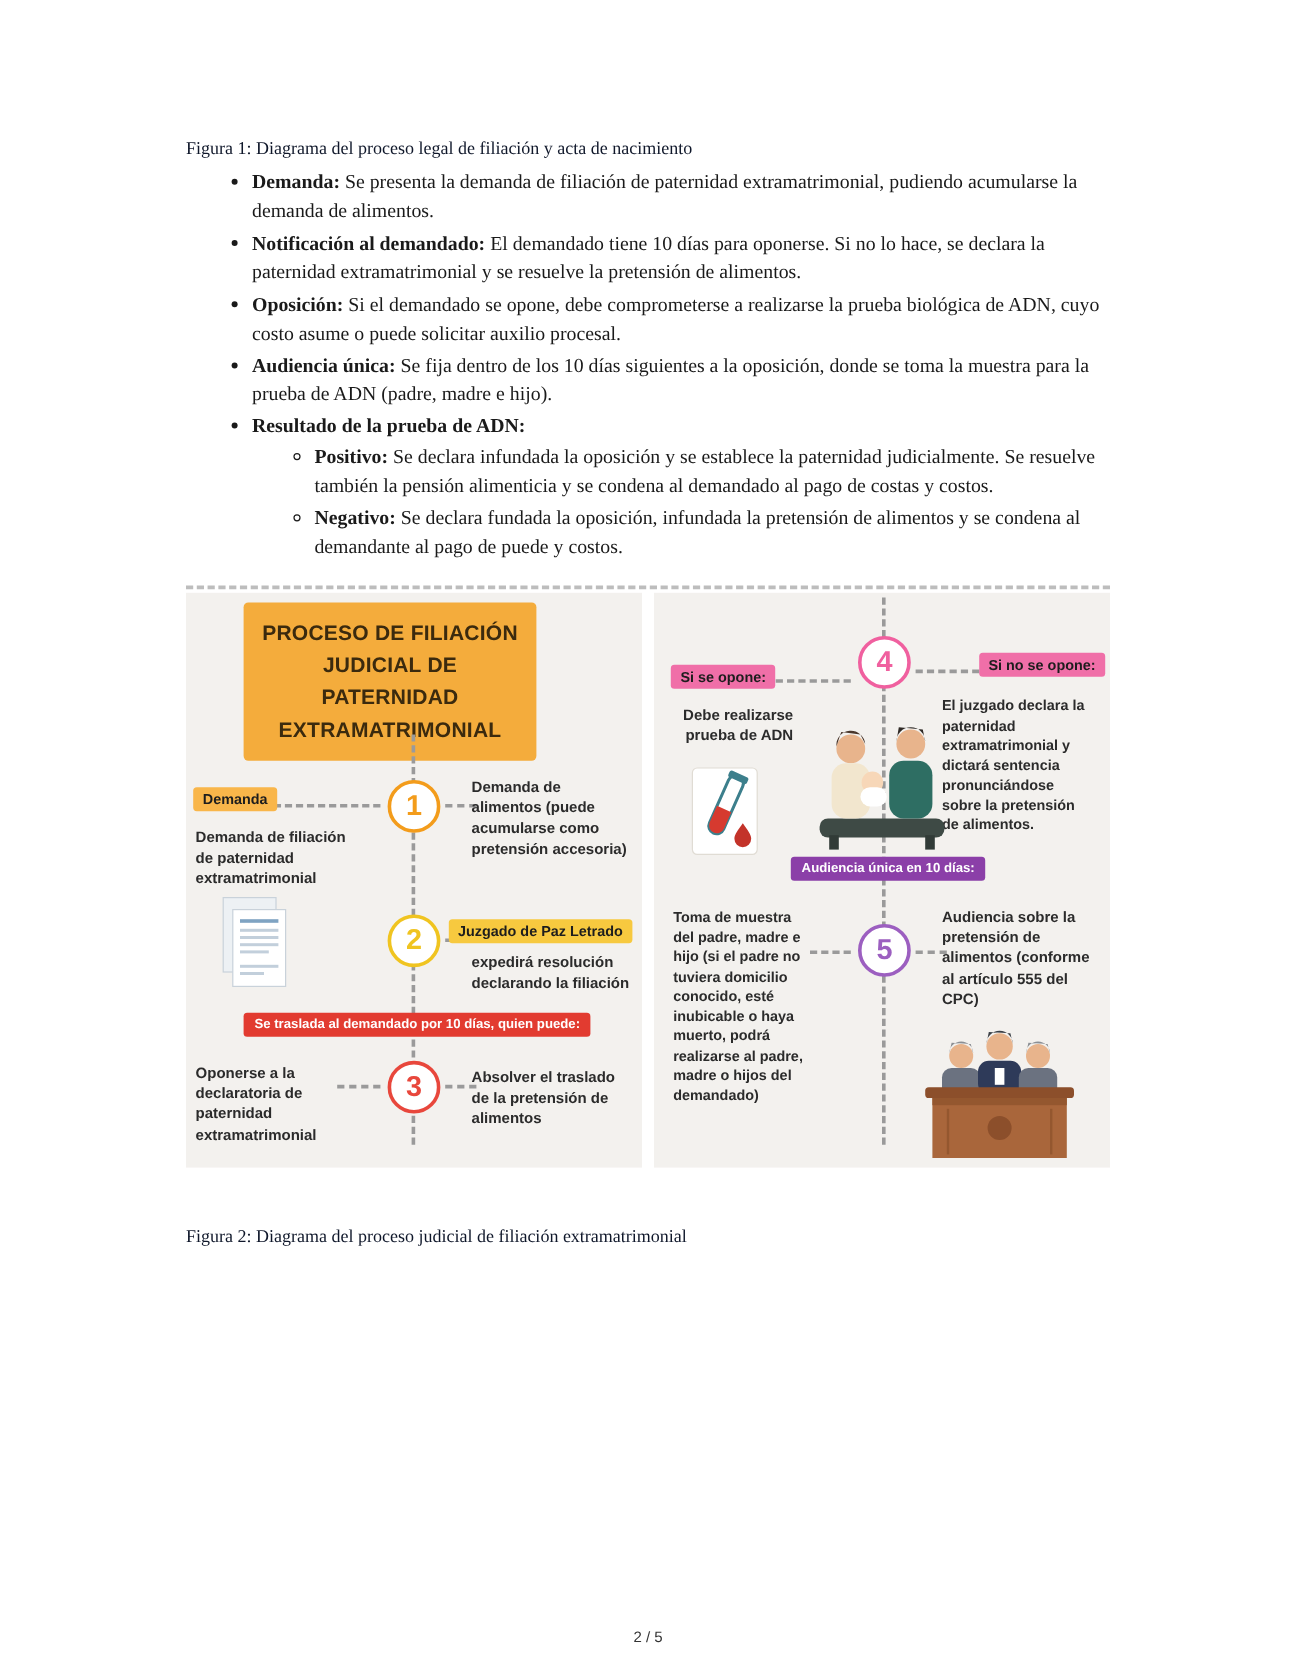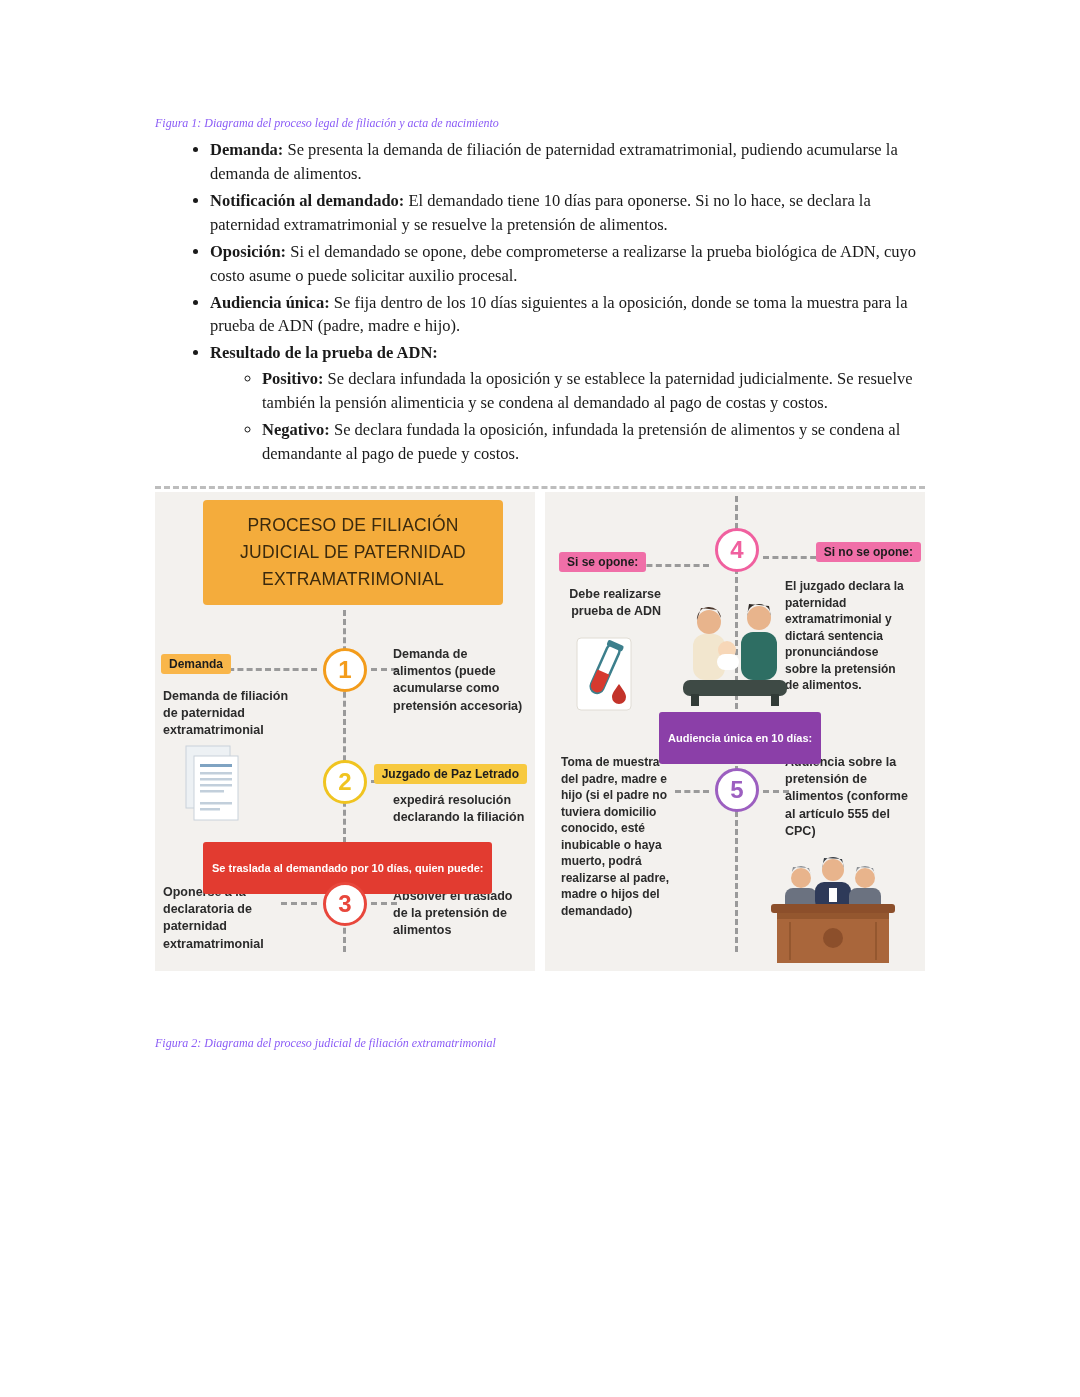--- a/index.html
+++ b/index.html
@@ -4,46 +4,46 @@
 <style>
   :root{
     --title-bg:#F4AC3C; --badge-orange:#F9B64A; --badge-yellow:#F7C93F;
     --ring1:#F39C1B; --ring2:#F0C420; --ring3:#E8473C; --ring4:#F0609F; --ring5:#9C5FC0;
     --banner-red:#E23B30; --badge-pink:#F06FA8; --banner-purple:#8B3FA8;
     --panel-bg:#F3F1EE; --ink:#2B2B2B; --dash:#9A9A9A;
   }
   *{box-sizing:border-box;margin:0;padding:0}
   body{background:#ffffff;font-family:"Liberation Serif",serif;color:#1A1A1A}
   .page{position:relative;width:1080px;height:1397px;background:#fff;padding:116px 150px 0 155px;overflow:hidden}
-  .caption{font-style:italic;font-size:12px;color:#8b5cf6}
+  .caption{font-size:15px;color:#0f172a}
   .heading{font-size:16.5px;font-weight:bold;margin-top:17px;margin-left:4px}
   ul.bullets{margin-top:7px;padding-left:55px;font-size:16.5px;line-height:1.45;list-style:disc}
   ul.bullets li{margin-bottom:3px}
   ul.sub{list-style:circle;padding-left:52px;margin-top:2px}
   .blabel{font-weight:bold}
 
   
   .infographic{position:relative;margin-top:20px;width:770px;height:482px;border-top:3px dashed #BDBDBD;display:flex;gap:10px;padding-top:3px;font-family:"Liberation Sans",sans-serif}
   .panel{position:relative;width:380px;height:479px;background:var(--panel-bg)}
-  .info-title{position:absolute;left:48px;top:8px;width:300px;background:var(--title-bg);color:#3B2A0E;
-    font-weight:400;font-size:17.5px;line-height:1.55;text-align:center;padding:12px 8px;border-radius:4px;letter-spacing:.2px}
+  .info-title{position:absolute;left:48px;top:8px;width:244px;background:var(--title-bg);color:#3B2A0E;
+    font-weight:700;font-size:17.5px;line-height:1.55;text-align:center;padding:12px 8px;border-radius:4px;letter-spacing:.2px}
   .dash-v{position:absolute;width:0;border-left:3px dashed var(--dash);z-index:0}
   .dash-h{position:absolute;height:0;border-top:3px dashed var(--dash);z-index:0}
   .num{position:absolute;width:44px;height:44px;border-radius:50%;background:#fff;border:3px solid;display:flex;
     align-items:center;justify-content:center;font-weight:bold;font-size:24px;z-index:2}
   .n1{border-color:var(--ring1);color:var(--ring1)} .n2{border-color:var(--ring2);color:var(--ring2)}
   .n3{border-color:var(--ring3);color:var(--ring3)} .n4{border-color:var(--ring4);color:var(--ring4)}
   .n5{border-color:var(--ring5);color:var(--ring5)}
   .badge{position:absolute;padding:3px 8px;border-radius:3px;font-weight:bold;font-size:12px;color:#1d1d1d;white-space:nowrap;z-index:2}
-  .banner{position:absolute;padding:20px 9px;border-radius:3px;font-weight:bold;font-size:11px;color:#fff;white-space:nowrap;z-index:2}
+  .banner{position:absolute;padding:4px 9px;border-radius:3px;font-weight:bold;font-size:11px;color:#fff;white-space:nowrap;z-index:2}
   .itxt{position:absolute;font-weight:bold;font-size:12.5px;line-height:1.38;color:var(--ink);z-index:1}
   .r{text-align:left} .c{text-align:right}
   .icon{position:absolute;z-index:1}
 
-  .fig2{margin-top:68px}
+  .fig2{margin-top:53px}
   .pagenum{position:absolute;left:0;right:0;bottom:26px;text-align:center;font-family:"Liberation Sans",sans-serif;font-size:12.5px;color:#333}
 </style>
 </head>
 <body>
 
 <div class="page">
 
   <p class="caption">Figura 1: Diagrama del proceso legal de filiación y acta de nacimiento</p>
 
 
@@ -159,13 +159,14 @@
         <rect x="10" y="61" width="112" height="6" fill="#94572F"></rect>
         <circle cx="66" cy="86" r="10" fill="#8C4F2B"></circle>
         <rect x="22" y="70" width="2" height="38" fill="#94572F"></rect>
         <rect x="108" y="70" width="2" height="38" fill="#94572F"></rect>
       </svg>
     </div>
   </div>
 
   <p class="caption fig2">Figura 2: Diagrama del proceso judicial de filiación extramatrimonial</p>
 
+  <div class="pagenum">2 / 5</div>
 </div>
 
 </body></html>

